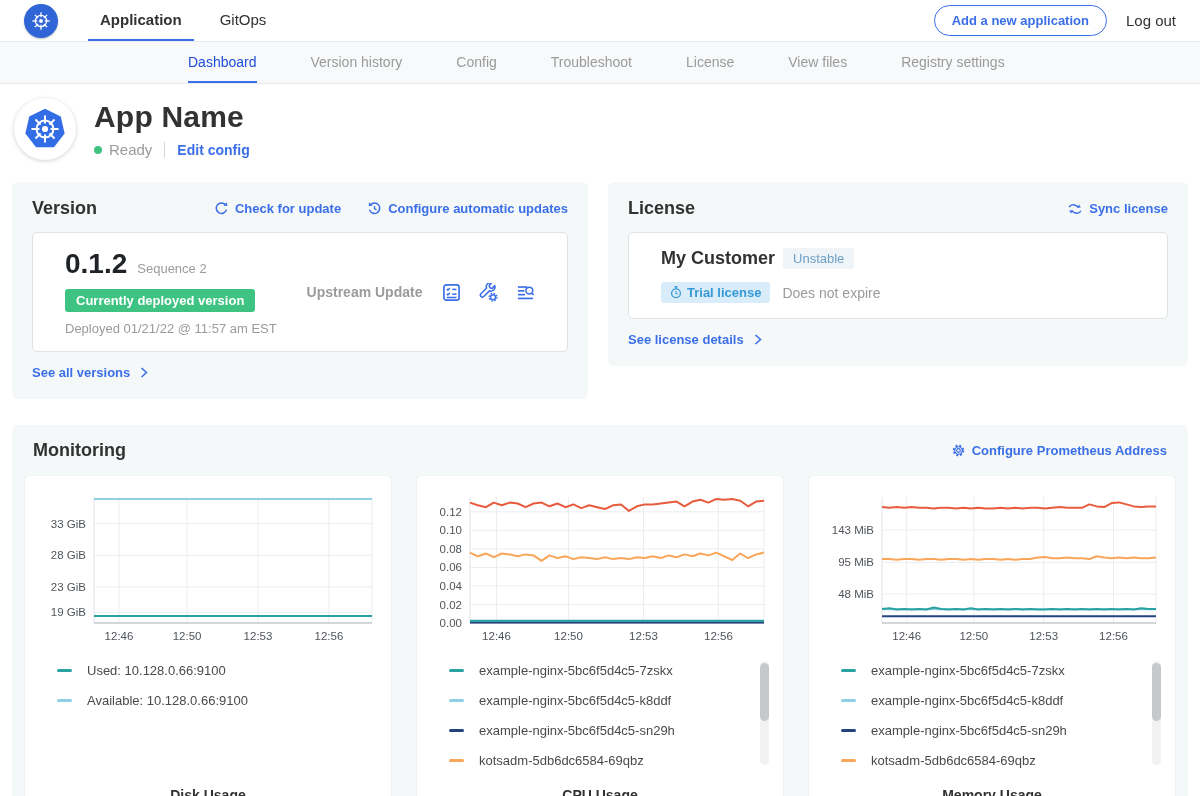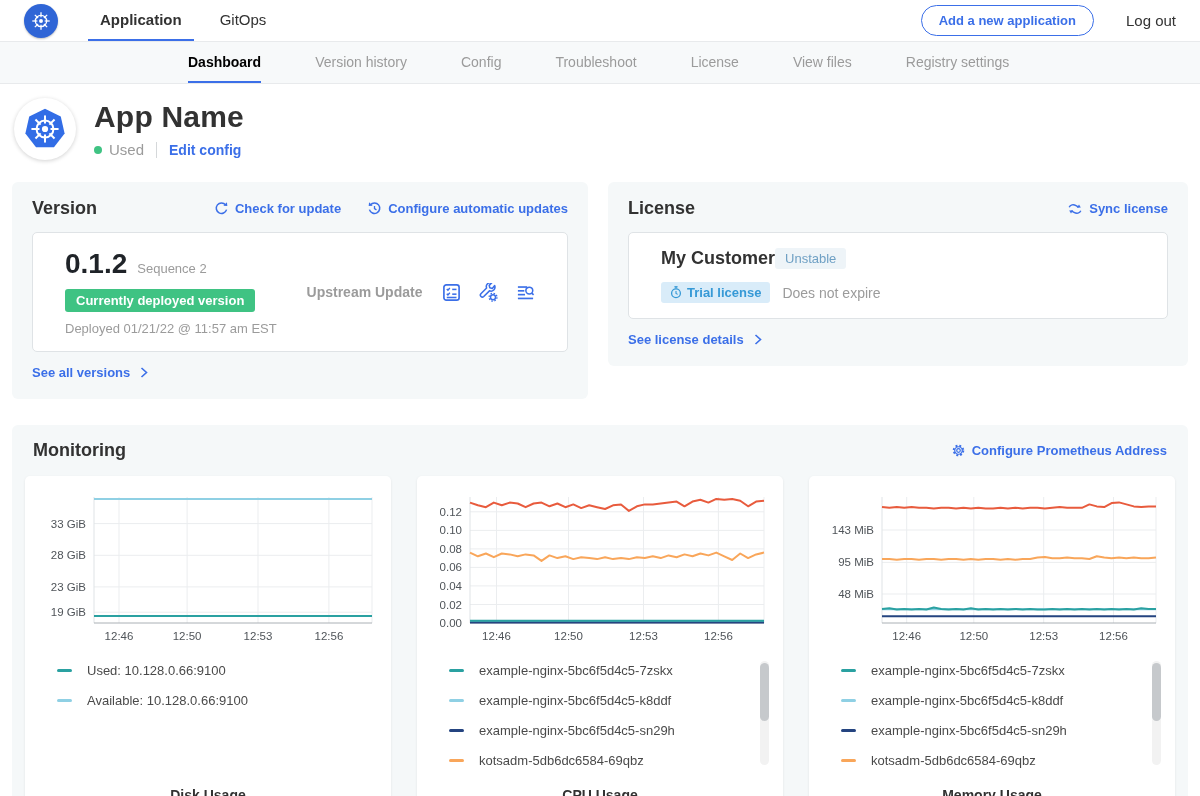--- a/index.html
+++ b/index.html
@@ -6,28 +6,28 @@
   body { font-family: "Liberation Sans", "DejaVu Sans", sans-serif; background:#fff; }
   .page { width:1200px; height:796px; background:#fff; overflow:hidden; position:relative; }
 
   
   .topnav { height:42px; display:flex; align-items:stretch; padding:0 24px; border-bottom:1px solid #e8eaec; background:#fff; }
   .brand { display:flex; align-items:center; margin-right:30px; }
   .brand-logo { width:34px; height:34px; border-radius:50%; background:#2f65d6; display:flex; align-items:center; justify-content:center; box-shadow:0 1px 2px rgba(0,0,0,.25); }
   .topnav-tabs { display:flex; align-items:stretch; gap:14px; }
   .topnav-tab { display:flex; align-items:center; padding:0 12px; font-size:15px; font-weight:bold; color:#323232; border-bottom:2px solid transparent; cursor:pointer; }
   .topnav-tab.active { border-bottom-color:#3b6fe8;justify-content:flex-end; }
-  .topnav-right { margin-left:auto; display:flex; align-items:center; gap:32px; }
+  .topnav-right { margin-left:auto; display:flex; align-items:center; gap:19px; }
   .pill-btn { border:1px solid #3b6fe8; color:#3b6fe8; background:#fff; border-radius:17px; padding:7px 17px; font-size:13px; font-weight:bold; cursor:pointer; }
   .logout { font-size:15px; color:#323232; cursor:pointer; }
 
   
   .subnav { height:42px; background:#f7f9fa; border-bottom:1px solid #e8eaec; display:flex; align-items:stretch; padding-left:188px; gap:54px; }
   .subnav-item { display:flex; align-items:center; font-size:14px; color:#9b9b9b; border-bottom:2px solid transparent; cursor:pointer; }
-  .subnav-item.active { color:#000000; font-weight:bold; border-bottom-color:#3b6fe8; }
+  .subnav-item.active { color:#1d4ed8; font-weight:normal; border-bottom-color:#3b6fe8; }
 
   
   .app-header { display:flex; align-items:center; padding:14px 24px 16px 14px; }
   .app-avatar { width:62px; height:62px; border-radius:50%; background:#fff; box-shadow:0 1px 4px rgba(0,0,0,.18); display:flex; align-items:center; justify-content:center; }
   .app-head-info { margin-left:18px; }
   .app-title { font-size:30px; font-weight:bold; color:#323232; letter-spacing:.2px; }
   .app-status-row { display:flex; align-items:center; margin-top:7px; }
   .status-dot { width:8px; height:8px; border-radius:50%; background:#3fc383; margin-right:7px; }
   .status-text { font-size:15px; color:#9b9b9b; }
   .vdiv { width:1px; height:16px; background:#d5d8da; margin:0 12px; }
@@ -51,21 +51,21 @@
   .ver-seq { font-size:13px; color:#9b9b9b; }
   .badge-green { display:inline-block; margin-top:9px; background:#3fc383; color:#fff; font-size:13px; font-weight:bold; padding:4px 11px; border-radius:3px; }
   .deployed-at { margin-top:9px; font-size:13px; color:#9b9b9b; }
   .upstream { flex:1; text-align:center; font-size:14px; font-weight:bold; color:#9b9b9b; }
   .version-icons { display:flex; align-items:center; gap:18px; color:#3b6fe8; }
   .see-link { display:inline-flex; align-items:center; gap:10px; margin-top:13px; font-size:13px; }
   .chev { display:inline-block; }
 
   .lic-row1 { display:flex; align-items:center; }
   .customer-name { font-size:18px; font-weight:bold; color:#323232; }
-  .badge-channel { margin-left:0; background:#eef4f8; color:#6fa0c4; font-size:13px; padding:3px 10px; border-radius:3px; }
+  .badge-channel { margin-left:8px; background:#eef4f8; color:#6fa0c4; font-size:13px; padding:3px 10px; border-radius:3px; }
   .lic-row2 { display:flex; align-items:center; margin-top:13px; }
   .badge-trial { display:inline-flex; align-items:center; gap:5px; background:#d9ecf9; color:#3699d6; font-size:13px; font-weight:bold; padding:3px 9px; border-radius:3px; }
   .expiry { margin-left:12px; font-size:14px; color:#9b9b9b; }
 
   
   .monitoring { margin:26px 12px 0; background:#f5f8f9; border-radius:6px; padding:15px 13px 20px; }
   .mon-head { display:flex; align-items:center; padding:0 8px; }
   .charts-row { display:flex; gap:26px; margin-top:15px; }
   .chart-card { flex:1; background:#fff; border-radius:5px; box-shadow:0 1px 3px rgba(0,0,0,.08); padding:13px 12px 16px; }
   .chart-svg-wrap svg { display:block; width:100%; }
@@ -156,21 +156,21 @@
           <line x1="17.2" y1="6.8" x2="14.4" y2="9.6"></line>
             <line x1="9.6" y1="14.4" x2="6.8" y2="17.2"></line>
         </g>
         <circle cx="12" cy="12" r="1.7" fill="#fff"></circle>
       </svg>
     </div>
     <div class="app-head-info">
       <div class="app-title">App Name</div>
       <div class="app-status-row">
         <span class="status-dot"></span>
-        <span class="status-text">Used</span>
+        <span class="status-text">Ready</span>
         <span class="vdiv"></span>
         <span class="link edit-config">Edit config</span>
       </div>
     </div>
   </div>
 
   <div class="cards-row">
 
     <div class="card card-version">
       <div class="card-head">

